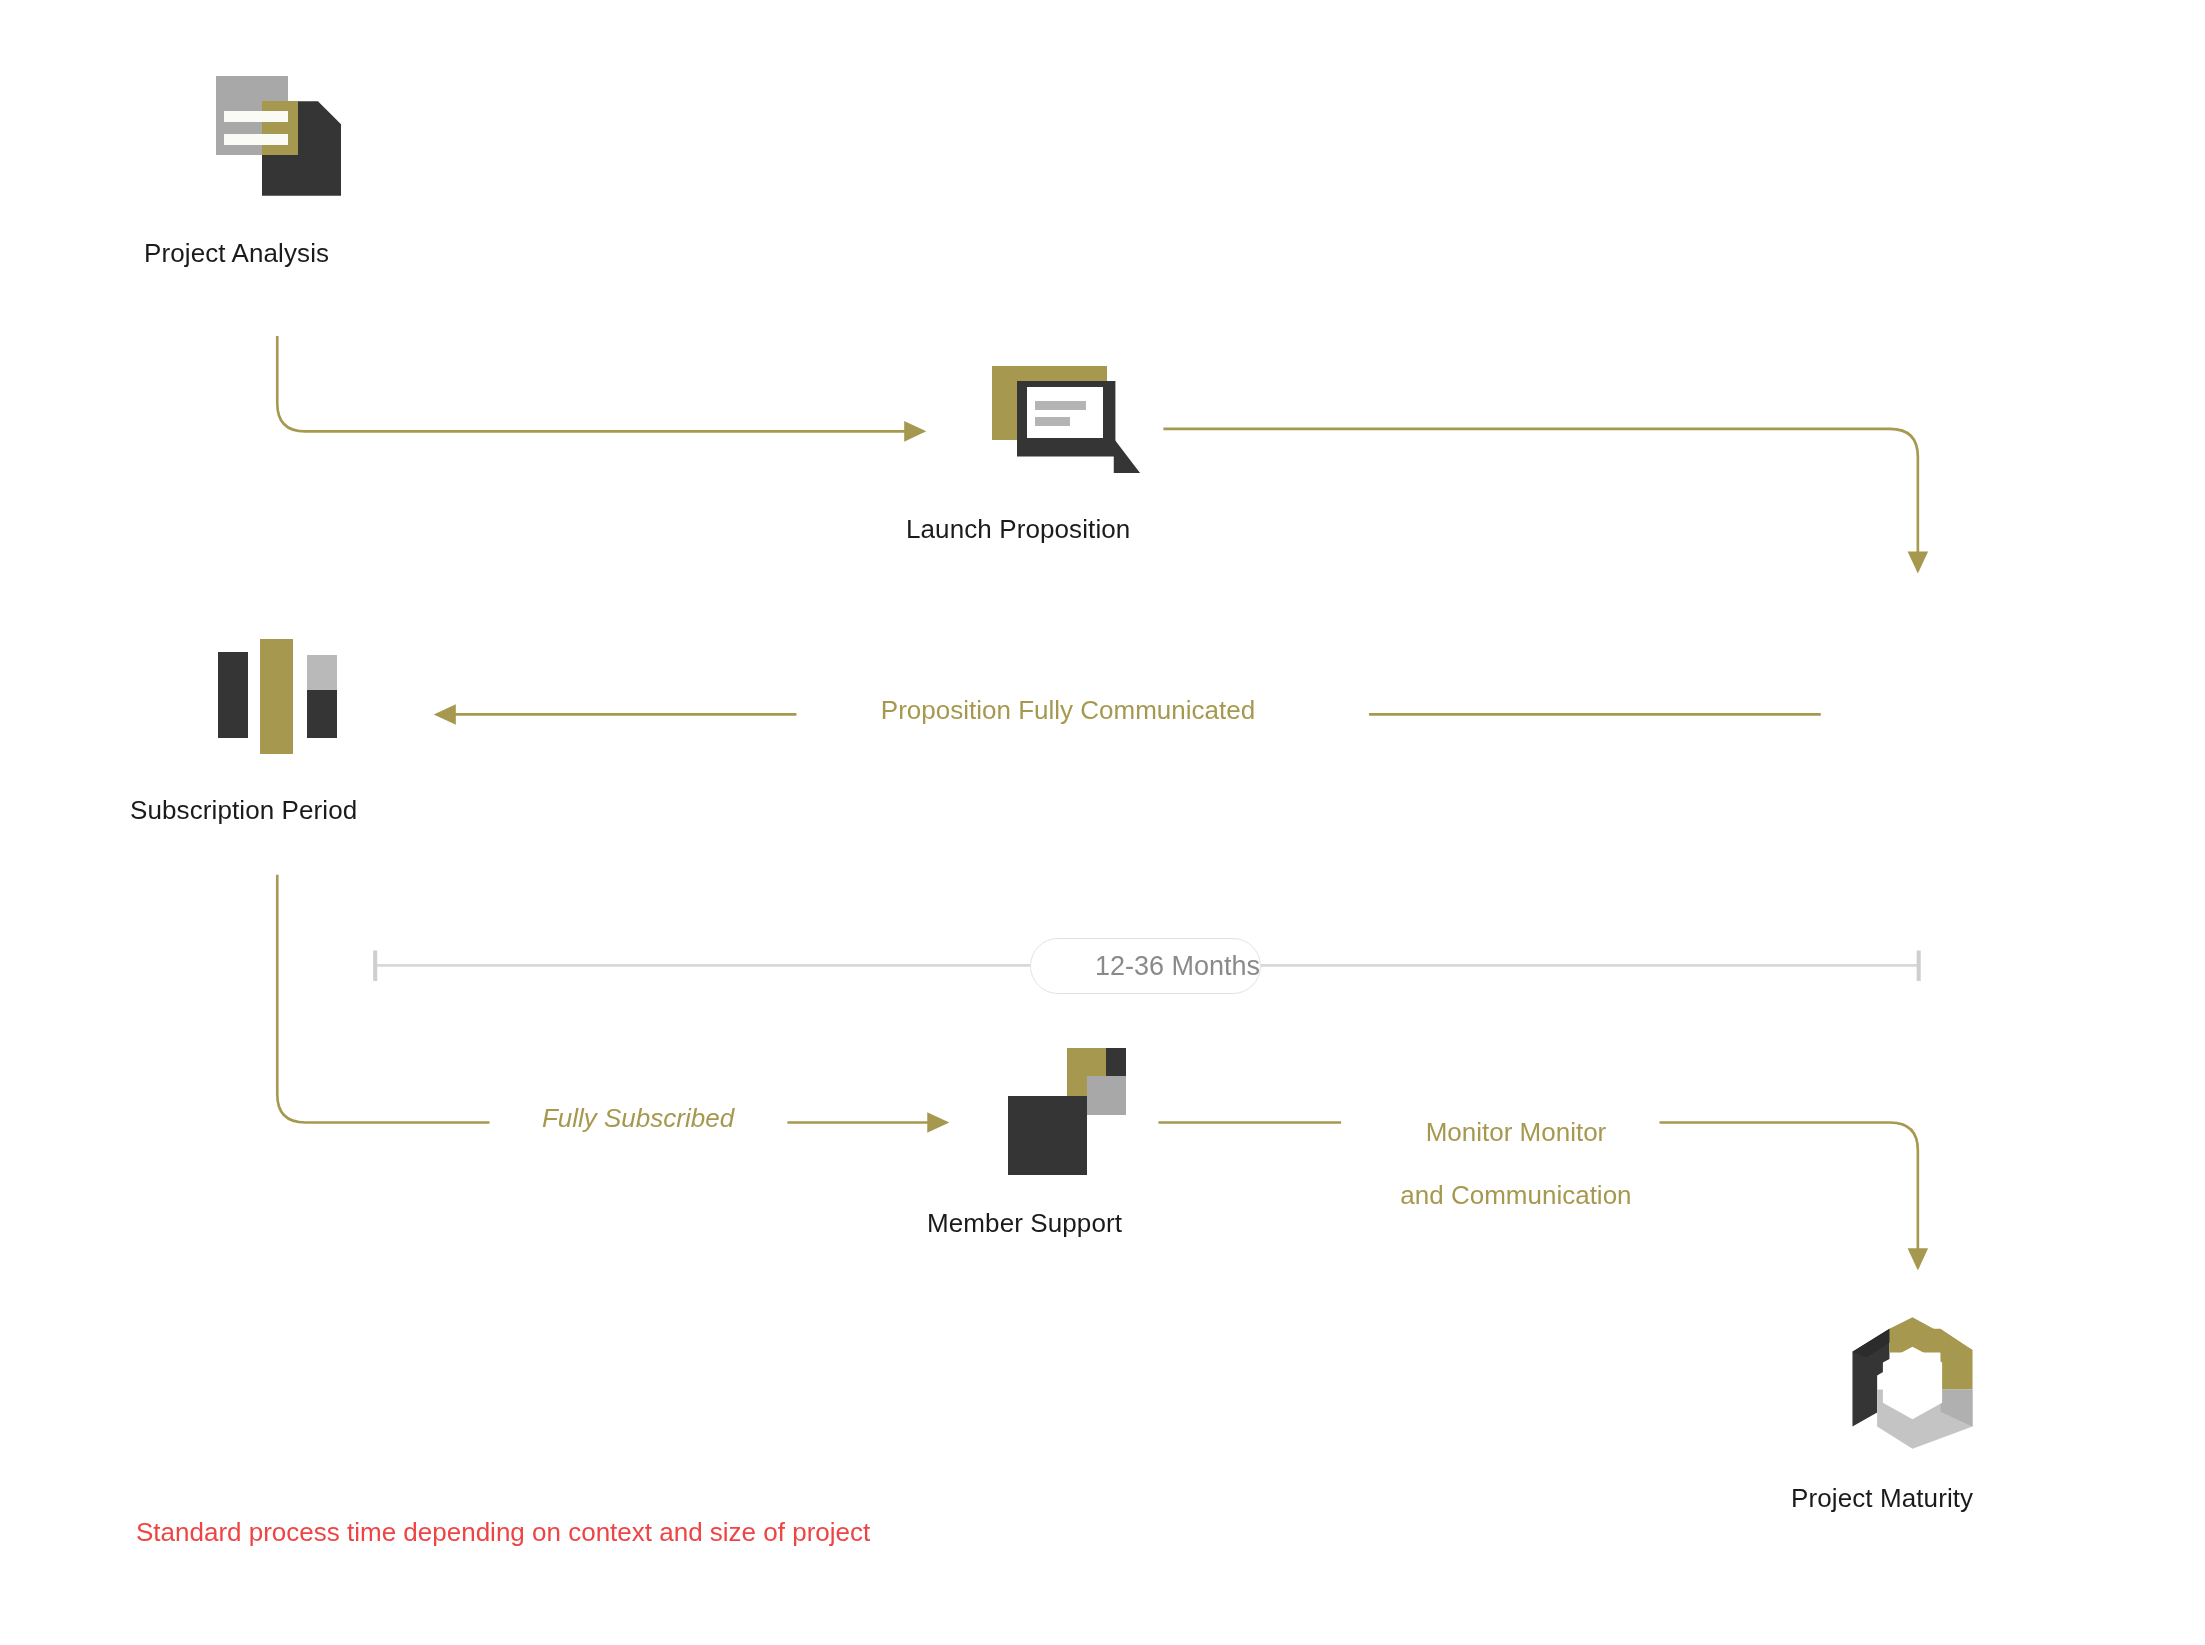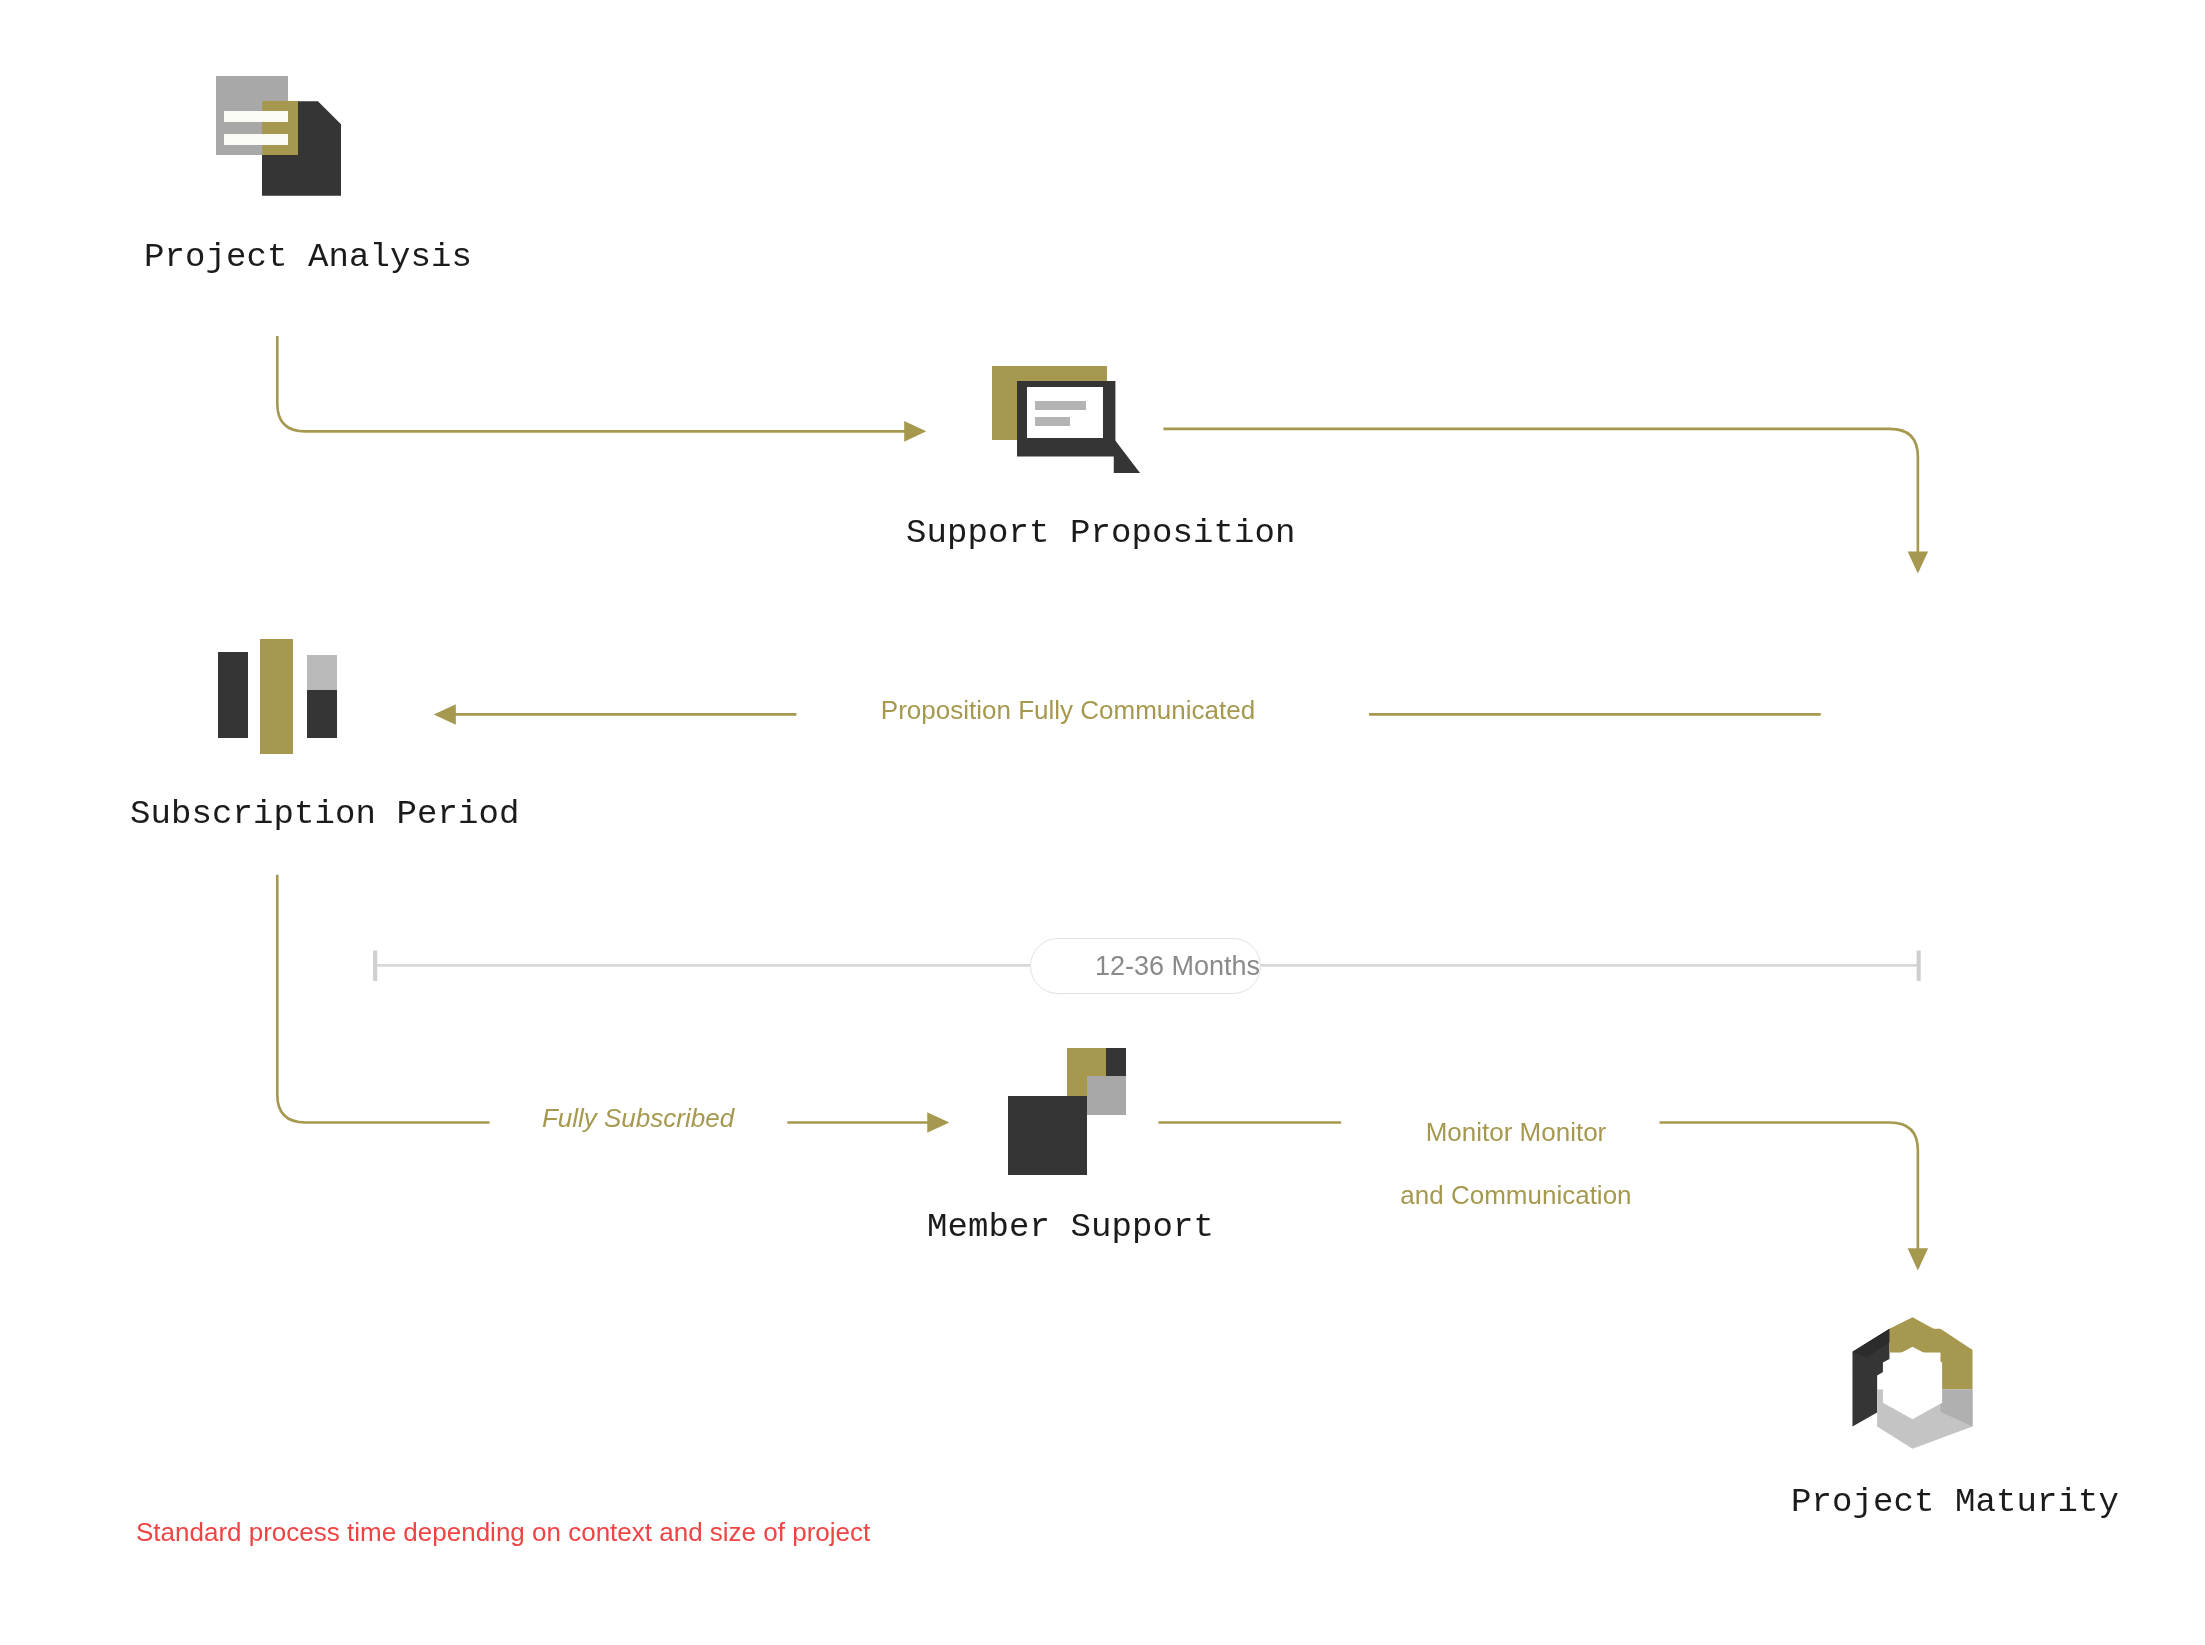--- a/index.html
+++ b/index.html
@@ -28,24 +28,24 @@
   .node {
     position: absolute;
   }
   .node-icon {
     position: relative;
   }
   .node-label {
     position: absolute;
     white-space: nowrap;
     color: #1b1b1b;
-    font-size: 34px;
+    font-size: 26px;
     font-weight: 300;
     letter-spacing: 0.1px;
-    font-family: Liberation Mono, monospace;
+    font-family: Liberation Sans, sans-serif;
   }
   .edge-label {
     position: absolute;
     white-space: pre;
     color: #a6994f;
     font-size: 26px;
     font-weight: 400;
     line-height: 1.22;
     text-align: center;
     font-family: "Liberation Sans", sans-serif;
@@ -128,21 +128,21 @@
     <div class="node-icon" style="width:148px; height:107px;">
       <div class="sq" style="left:0px; top:0px; width:115px; height:74px; background:#a6994f;"></div>
       <svg style="position:absolute; left:25px; top:15px;" width="123" height="92" viewBox="0 0 150 112">
         <path d="M0,0 L120,0 L120,78 L150,112 L120,92 L120,92 L0,92 Z" fill="#353535"></path>
         <path d="M118,0 L118,112 L150,112 L118,70 Z" fill="#353535"></path>
       </svg>
       <div class="sq" style="left:35px; top:21.4px; width:76px; height:51px; background:#ffffff;"></div>
       <div class="sq" style="left:43px; top:35px; width:51px; height:9px; background:#b4b4b4;"></div>
       <div class="sq" style="left:43px; top:51px; width:35px; height:9px; background:#b4b4b4;"></div>
     </div>
-    <div class="node-label" style="left:-86px; top:148px;">Support Proposition</div>
+    <div class="node-label" style="left:-86px; top:148px;">Launch Proposition</div>
   </div>
 
 
   <div class="node" style="left:1006px; top:1043px;">
     <div class="node-icon" style="width:125px; height:125px;">
       <div class="sq" style="left:61px; top:5px; width:39px; height:39px; background:#a6994f;"></div>
       <div class="sq" style="left:61px; top:5px; width:20px; height:59px; background:#a6994f;"></div>
       <div class="sq" style="left:100px; top:5px; width:20px; height:33px; background:#353535;"></div>
       <div class="sq" style="left:81px; top:33px; width:39px; height:39px; background:#a8a8a8;"></div>
       <div class="sq" style="left:1.6px; top:53px; width:79px; height:79px; background:#353535;"></div>

